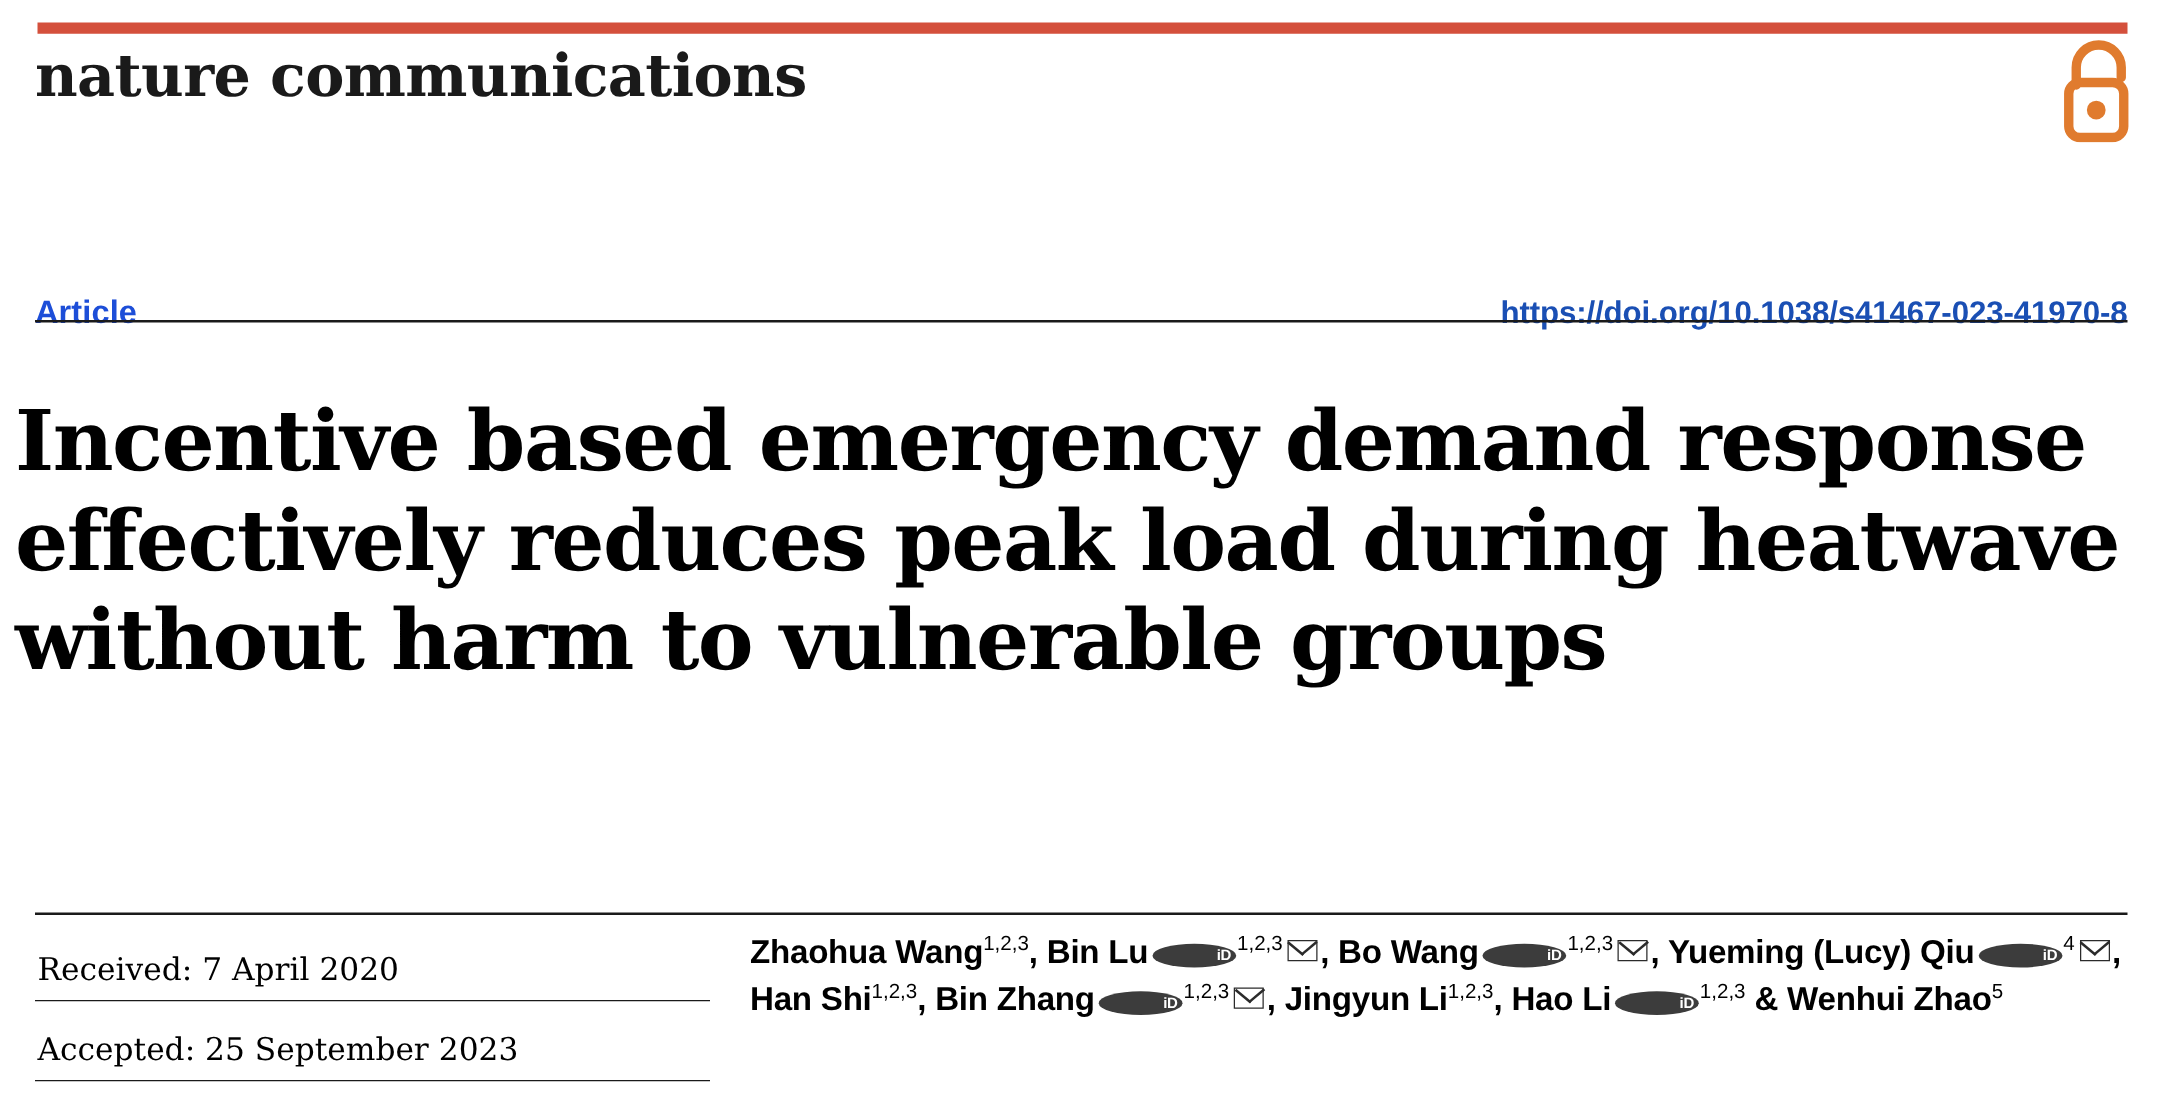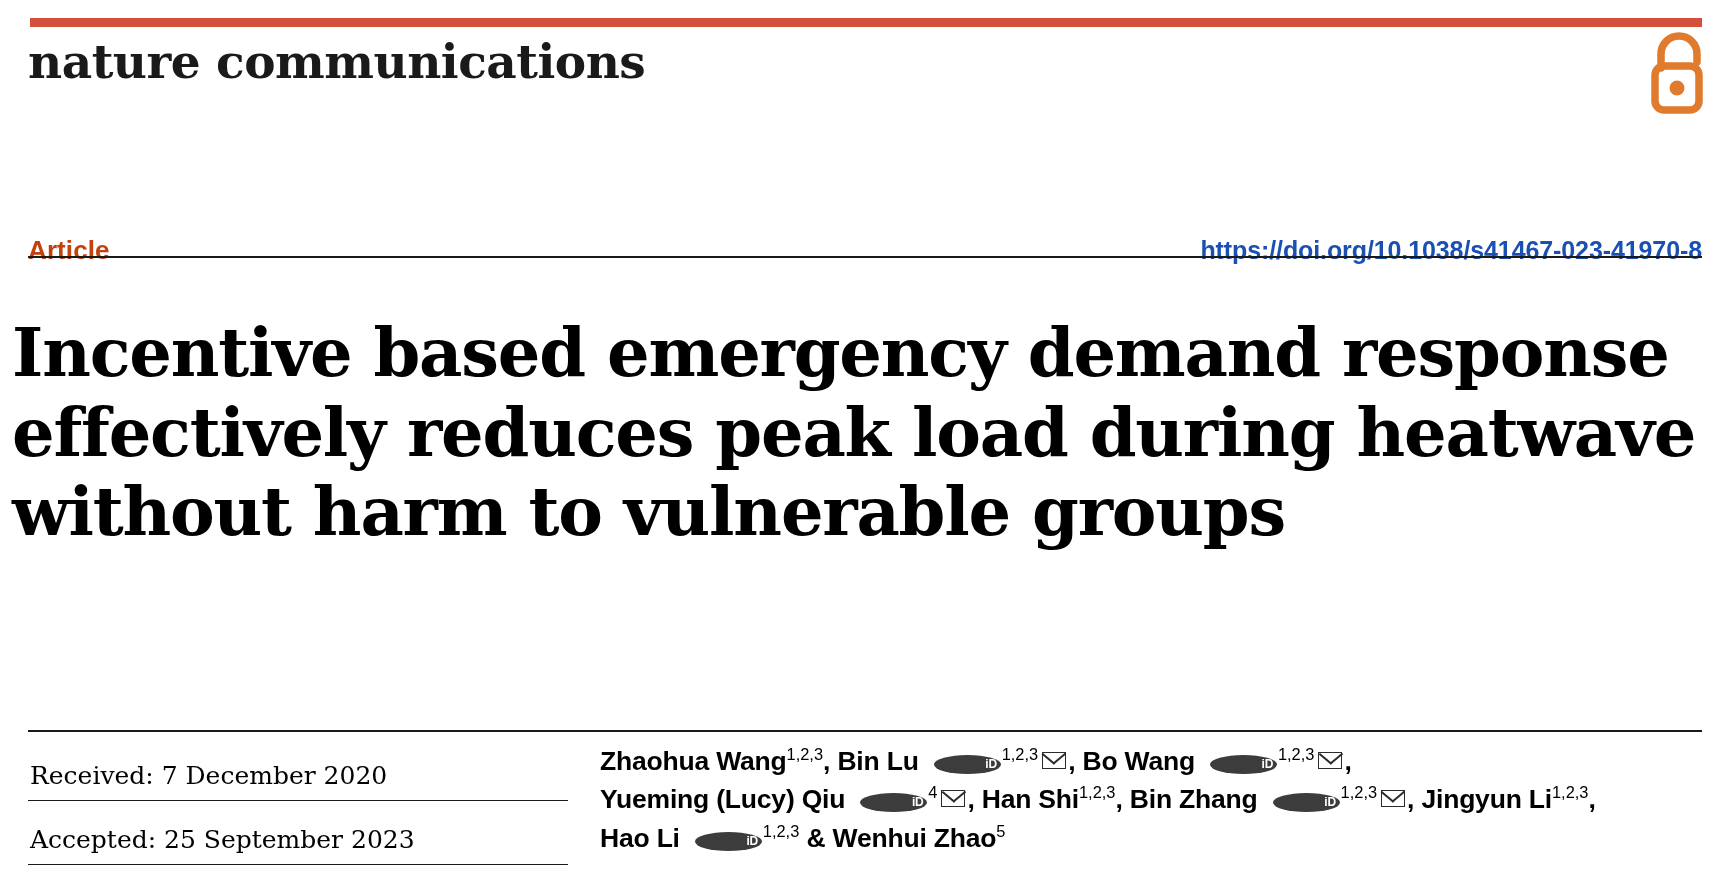--- a/index.html
+++ b/index.html
@@ -57,21 +57,21 @@
     left: 28px;
     top: 212px;
     width: 1674px;
     display: flex;
     align-items: baseline;
     justify-content: space-between;
   }
   .article-label {
     font-size: 26px;
     font-weight: 700;
-    color: #c2410c;
+    color: #1d4ed8;
     letter-spacing: 0.1px;
   }
   .doi-link {
     font-size: 25px;
     font-weight: 700;
     color: #1a4fb4;
     text-decoration: none;
     letter-spacing: -0.1px;
     margin-top: 24px;
   }
@@ -157,21 +157,21 @@
     width: 19px;
     height: 19px;
     border-radius: 50%;
     background: #3c3c3c;
     color: #ffffff;
     font-size: 12px;
     font-weight: 700;
     line-height: 19px;
     text-align: center;
     vertical-align: 2px;
-    margin: 0 1px 0 15px;
+    margin: 0 1px 0 3px;
     font-family: "Liberation Sans", sans-serif;
     padding-left: 48px;
   }
   .envelope {
     display: inline-block;
     width: 24px;
     height: 17px;
     border: 1.6px solid #2b2b2b;
     position: relative;
     vertical-align: 1px;
@@ -220,21 +220,21 @@
     <div class="article-label">Article</div>
     <a class="doi-link" href="#">https://doi.org/10.1038/s41467-023-41970-8</a>
   </div>
   <div class="rule-under-article"></div>
 
   <h1 class="title">Incentive based emergency demand response effectively reduces peak load during heatwave without harm to vulnerable groups</h1>
 
   <div class="rule-bottom-long"></div>
 
   <div class="dates">
-    <div class="date-line">Received: 7 December 2020</div>
+    <div class="date-line">Received: 7 April 2020</div>
     <div class="date-line">Accepted: 25 September 2023</div>
   </div>
   <div class="rule-recv"></div>
   <div class="rule-acc"></div>
 
   <div class="authors" id="authors"><span class="nowrap"><span>Zhaohua Wang</span><sup>1,2,3</sup></span>, <span class="nowrap"><span>Bin Lu</span><span class="orcid">iD</span><sup>1,2,3</sup><span class="envelope"></span></span>, <span class="nowrap"><span>Bo Wang</span><span class="orcid">iD</span><sup>1,2,3</sup><span class="envelope"></span></span>, <span class="nowrap"><span>Yueming (Lucy) Qiu</span><span class="orcid">iD</span><sup>4</sup><span class="envelope"></span></span>, <span class="nowrap"><span>Han Shi</span><sup>1,2,3</sup></span>, <span class="nowrap"><span>Bin Zhang</span><span class="orcid">iD</span><sup>1,2,3</sup><span class="envelope"></span></span>, <span class="nowrap"><span>Jingyun Li</span><sup>1,2,3</sup></span>, <span class="nowrap"><span>Hao Li</span><span class="orcid">iD</span><sup>1,2,3</sup></span> &amp; <span class="nowrap"><span>Wenhui Zhao</span><sup>5</sup></span></div>
 
 </div>
 
 </body></html>

